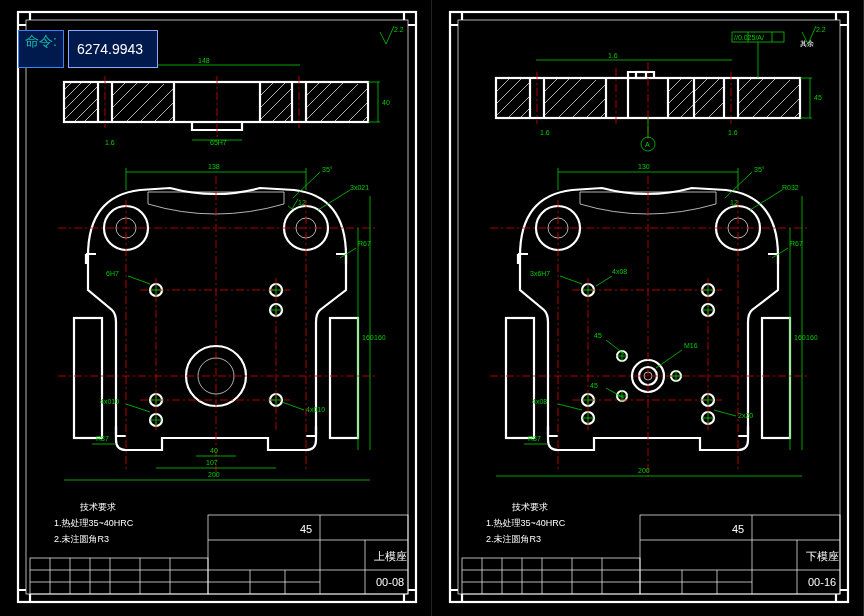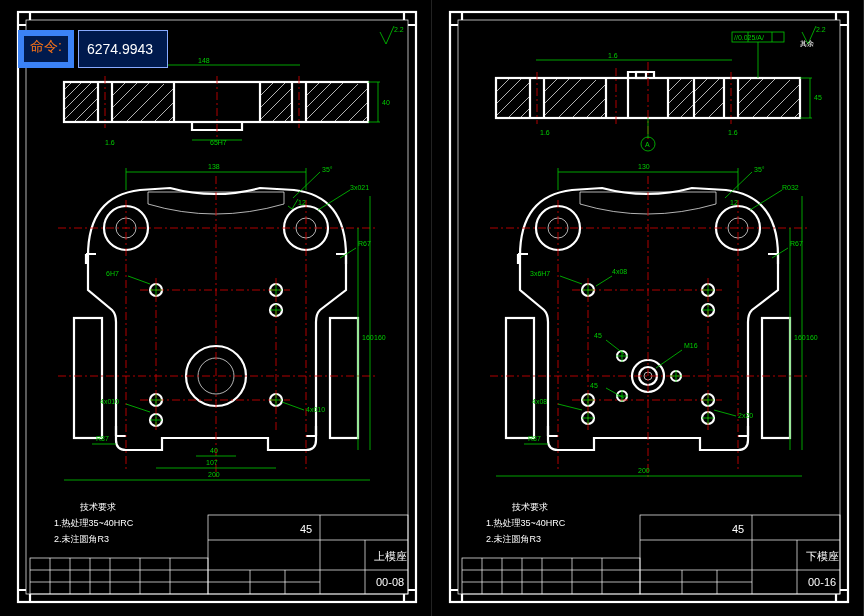--- a/index.html
+++ b/index.html
@@ -16,22 +16,22 @@
     position: absolute;
     top: 30px;
     left: 18px;
     display: flex;
     gap: 4px;
     font-size: 14px;
     z-index: 10;
   }
   .cmd-label {
     background: #001a4d;
-    color: #f97316;
-    border: 6px solid #3b82f6;
+    color: #14b8a6;
+    border: 1px solid #3b82f6;
     padding: 2px 6px;
   }
   .cmd-input {
     background: #001a4d;
     color: #fff;
     border: 1px solid #88aaff;
     padding: 10px 8px;
     font-size: 14px;
     font-family: inherit;
   }

